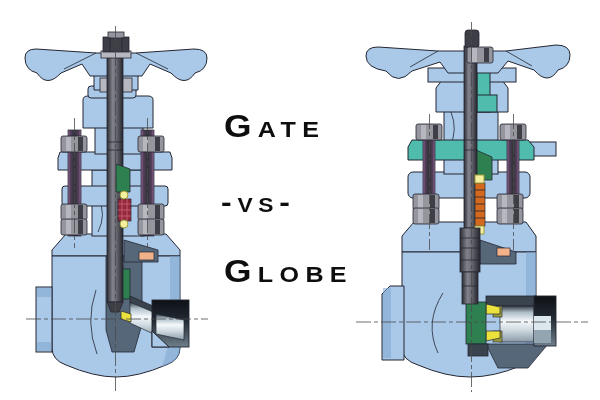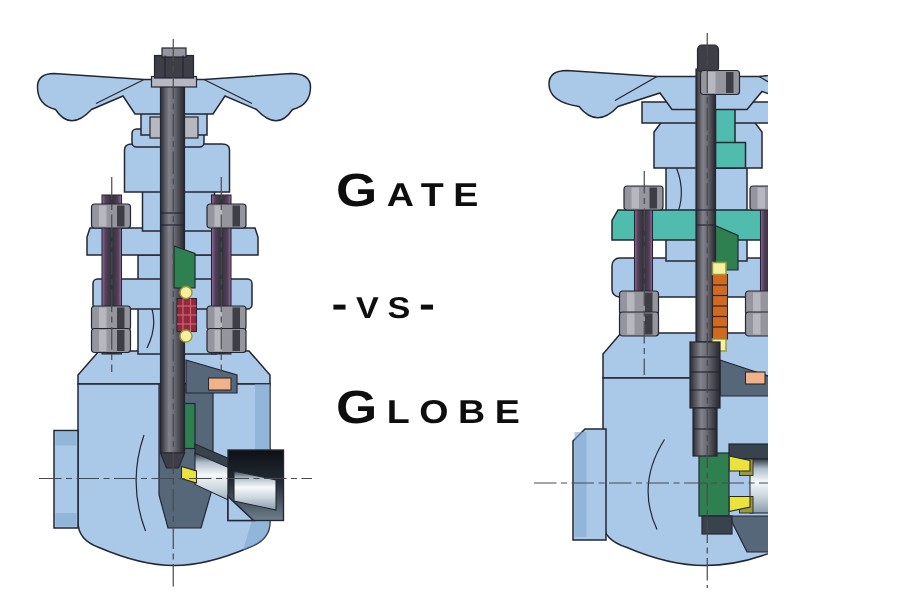--- a/index.html
+++ b/index.html
@@ -1,16 +1,16 @@
 <!DOCTYPE html>
 <html style="--body-blue: #aac9e8; --body-blue-shade: #7da4cd; --outline: #242632; --steel-dark: #3e3e46; --steel-mid: #95959d; --steel-light: #b7b7bf; --teal: #4fbcae; --green: #2e8050; --red-packing: #93293c; --red-packing-light: #cf6377; --orange-thread: #d2691e; --peach: #f2b289; --yellow: #ece23e; --yellow-pale: #f4f0a0; --olive: #9a9a3c; --slate: #56677a; --slate-dark: #39434e; --centerline: #4a4a4a; --text: #0e0e0e;"><head>
 <meta charset="utf-8">
 <style>
   html,body{margin:0;padding:0;background:#ffffff;}
-  #stage{position:relative;width:512px;height:400px;background:#fff;overflow:hidden;
+  #stage{position:relative;width:600px;height:400px;background:#fff;overflow:hidden;
          font-family:"Liberation Sans", sans-serif;}
   svg{position:absolute;left:0;top:0;}
   .vlabel{position:absolute;font-weight:bold;font-variant:small-caps;color:var(--text);
           letter-spacing:.18em;line-height:1;transform:scaleX(1.14);transform-origin:left top;
           white-space:nowrap;}
   #gate-label{left:224px;top:111px;font-size:31px;}
   #vs-label{left:221px;top:189px;font-size:28px;}
   #globe-label{left:224px;top:256px;font-size:31px;}
 
   .blue{fill:var(--body-blue);stroke:var(--outline);stroke-width:1;}

